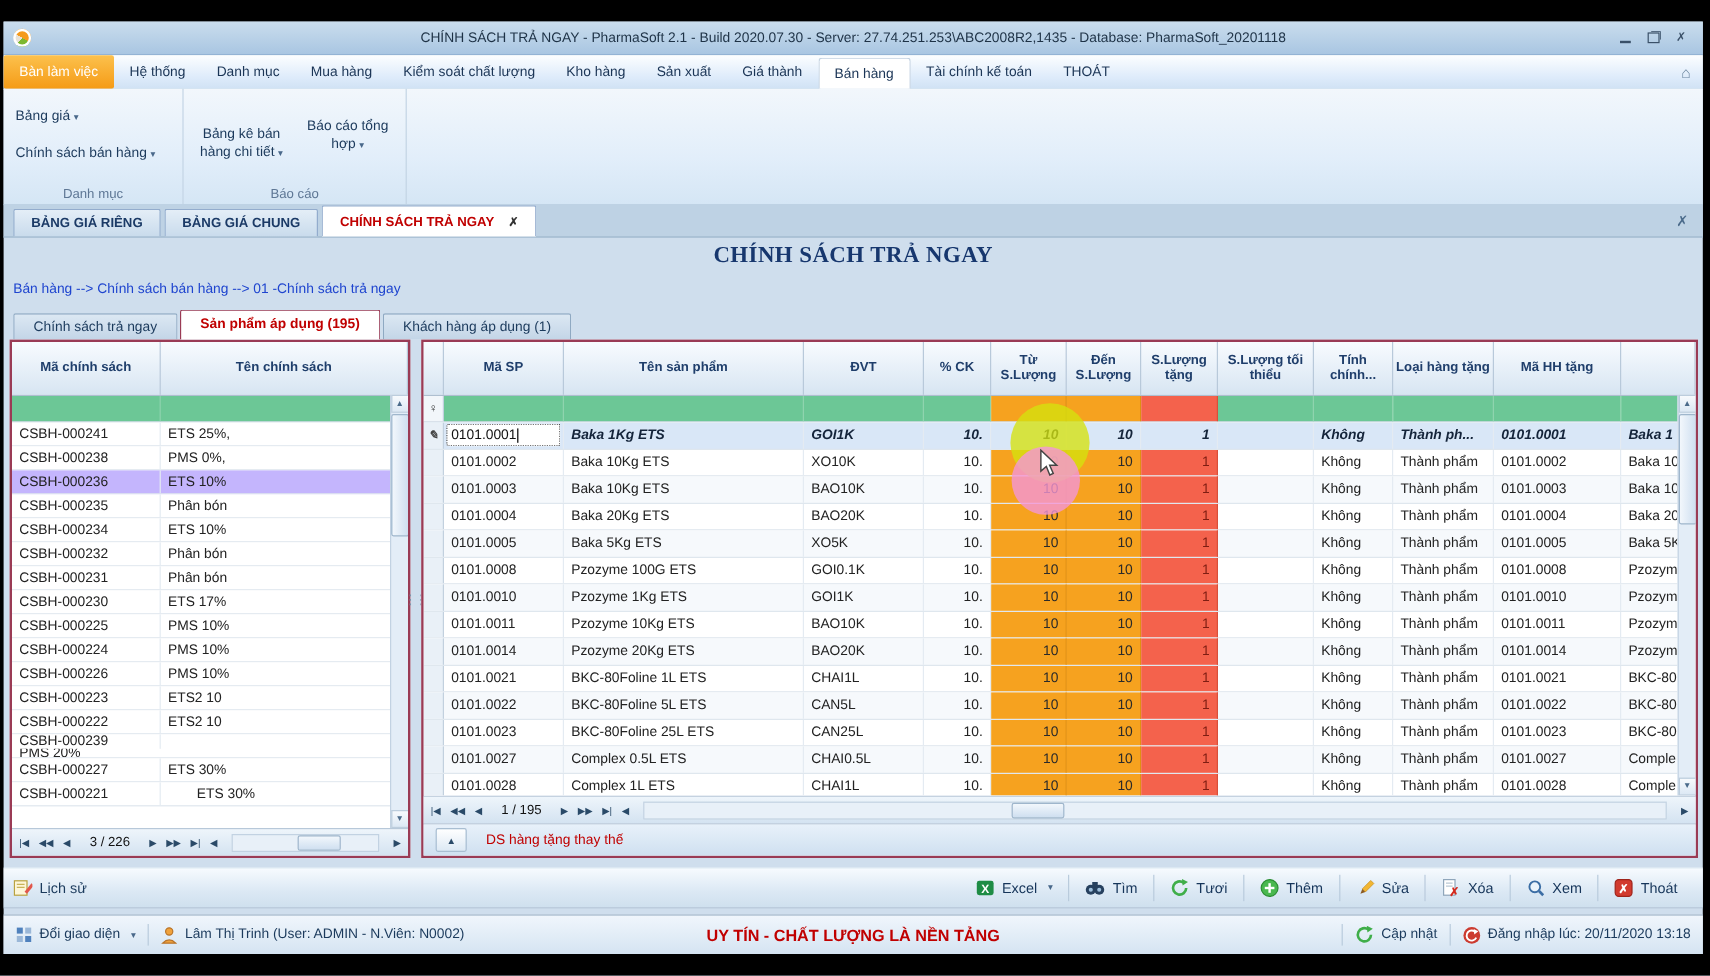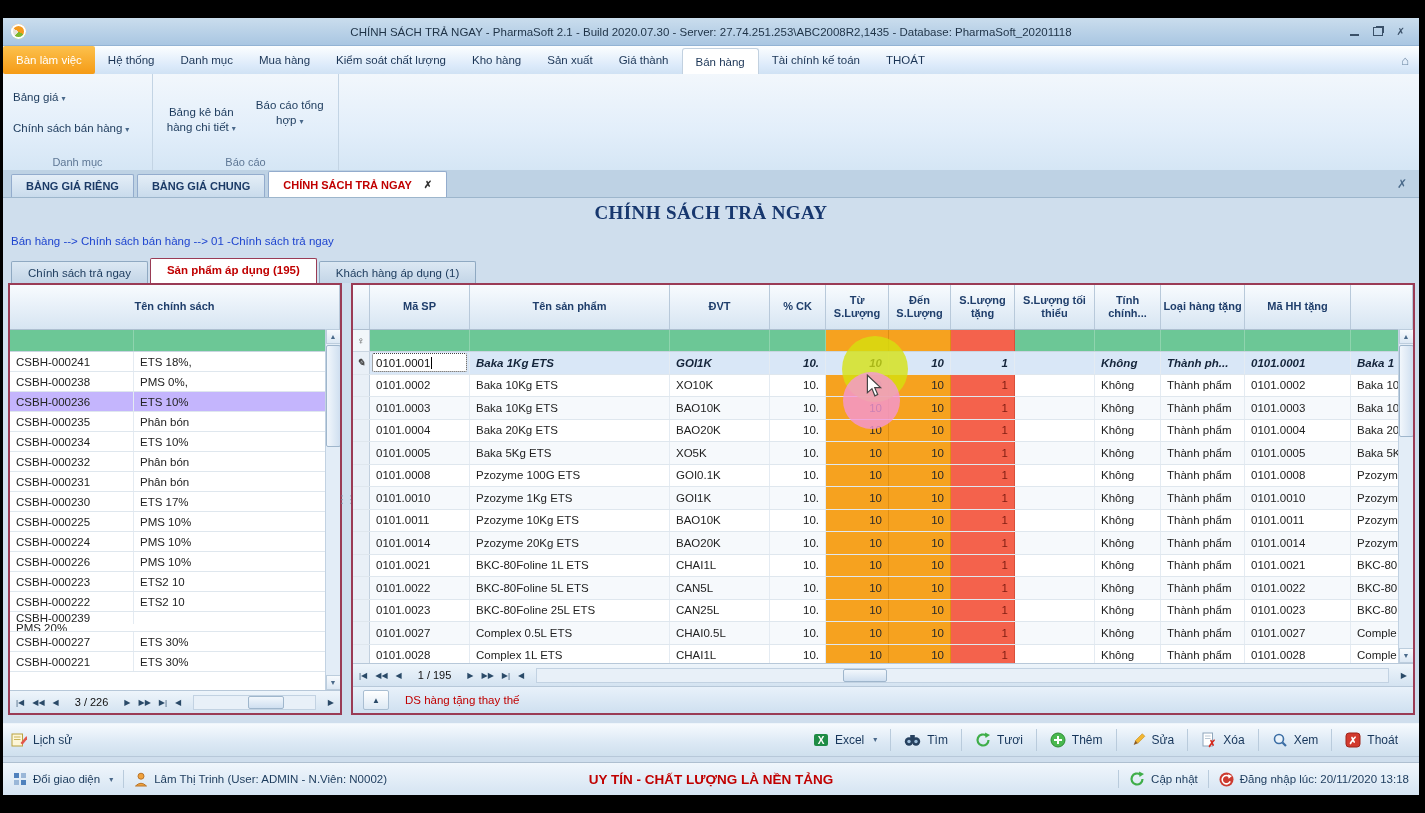--- a/index.html
+++ b/index.html
@@ -207,30 +207,31 @@
 
   <div class="subtabs" id="sub-tabs">
       <div class="subtab">Chính sách trả ngay</div>
       <div class="subtab active">Sản phẩm áp dụng (195)</div>
       <div class="subtab">Khách hàng áp dụng (1)</div>
     </div>
 
   <div class="panel left">
     <div class="grid">
       <div class="thead" id="policy-head">
+          <div class="th" style="width: 124px;">Mã chính sách</div>
           <div class="th" style="flex: 1 1 0%;">Tên chính sách</div>
         </div>
       <div class="filter-row">
         <div class="fcell" style="width:124px"></div>
         <div class="fcell" style="flex:1;border-right:none"></div>
       </div>
       <div class="rows" id="policy-rows">
           <div class="trow" style="height: 20px;">
             <div class="td" style="width: 124px;">CSBH-000241</div>
-            <div class="td" style="flex: 1 1 0%; border-right: none;">ETS 18%,</div>
+            <div class="td" style="flex: 1 1 0%; border-right: none;">ETS 25%,</div>
           </div>
           <div class="trow" style="height: 20px;">
             <div class="td" style="width: 124px;">CSBH-000238</div>
             <div class="td" style="flex: 1 1 0%; border-right: none;">PMS 0%,</div>
           </div>
           <div class="trow sel-plain" style="height: 20px;">
             <div class="td" style="width: 124px;">CSBH-000236</div>
             <div class="td" style="flex: 1 1 0%; border-right: none;">ETS 10%</div>
           </div>
           <div class="trow" style="height: 20px;">
@@ -274,21 +275,21 @@
             <div class="td" style="flex: 1 1 0%; border-right: none;">ETS2 10</div>
           </div>
           <div class="trow" style="height: 20px; flex-direction: column;">
             <div class="td" style="width: 124px;">CSBH-000239</div>
             <div class="td" style="flex: 1 1 0%; border-right: none;">PMS 20%</div>
           </div>
           <div class="trow" style="height: 20px;">
             <div class="td" style="width: 124px;">CSBH-000227</div>
             <div class="td" style="flex: 1 1 0%; border-right: none;">ETS 30%</div>
           </div>
-          <div class="trow" style="height: 20px;">
+          <div class="trow" style="height: 20px; gap: 24px;">
             <div class="td" style="width: 124px;">CSBH-000221</div>
             <div class="td" style="flex: 1 1 0%; border-right: none;">ETS 30%</div>
           </div>
         </div>
       <div class="vscroll">
         <span class="sbtn">▲</span>
         <span class="sthumb" style="height:100px"></span>
         <span class="sspace"></span>
         <span class="sbtn">▼</span>
       </div>

